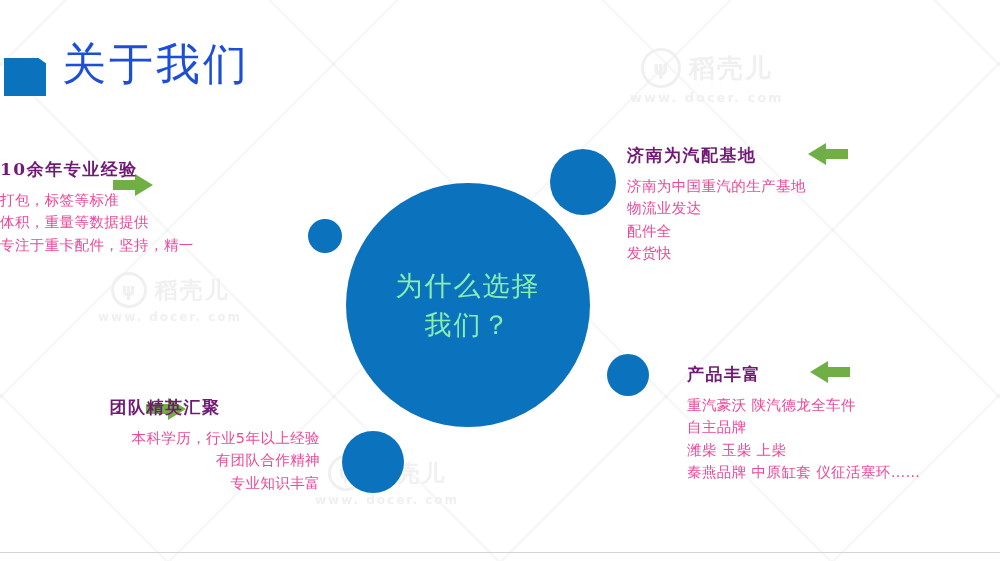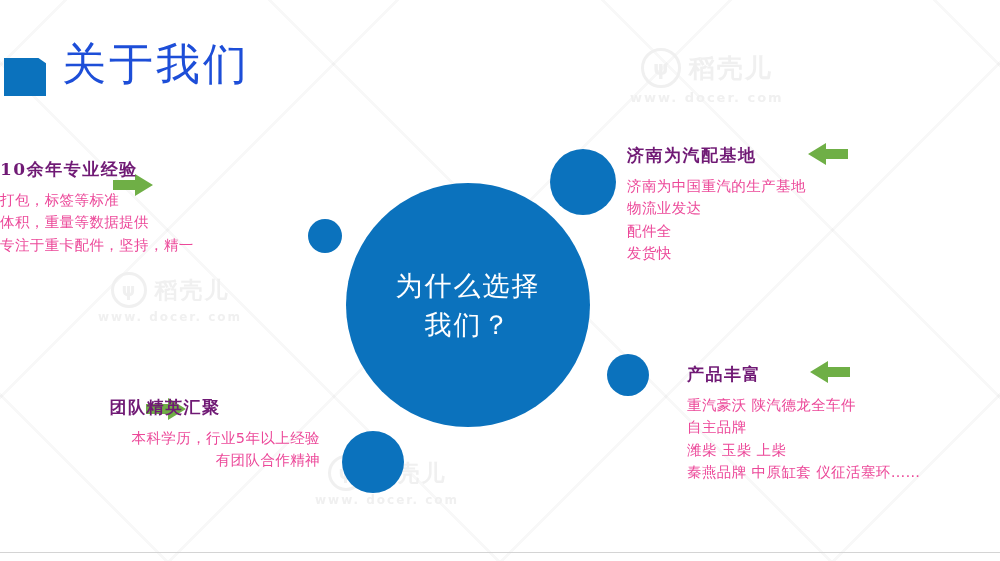--- a/index.html
+++ b/index.html
@@ -129,21 +129,21 @@
     left: 346px;
     top: 183px;
     width: 244px;
     height: 244px;
     display: flex;
     align-items: center;
     justify-content: center;
     z-index: 3;
   }
   .circle-main-label {
-    color: #ffffff;
+    color: #86efac;
     font-family: "DejaVu Serif", "Liberation Serif", serif;
     font-size: 27px;
     line-height: 1.45;
     letter-spacing: 2px;
     text-align: center;
     width: 150px;
   }
   .circle-tl  { left: 308px; top: 219px; width: 34px; height: 34px; }
   .circle-tr  { left: 550px; top: 149px; width: 66px; height: 66px; }
   .circle-bl  { left: 342px; top: 431px; width: 62px; height: 62px; }
@@ -266,20 +266,21 @@
     <p class="block-heading">10余年专业经验</p>
     <p class="block-body">打包，标签等标准</p>
     <p class="block-body">体积，重量等数据提供</p>
     <p class="block-body">专注于重卡配件，坚持，精一</p>
   </div>
 
   <div class="block blk-left-2">
     <p class="block-heading">团队精英汇聚</p>
     <p class="block-body">本科学历，行业5年以上经验</p>
     <p class="block-body">有团队合作精神</p>
+    <p class="block-body">专业知识丰富</p>
   </div>
 
   <div class="block blk-right-1">
     <p class="block-heading">济南为汽配基地</p>
     <p class="block-body">济南为中国重汽的生产基地</p>
     <p class="block-body">物流业发达</p>
     <p class="block-body">配件全</p>
     <p class="block-body">发货快</p>
   </div>
 

